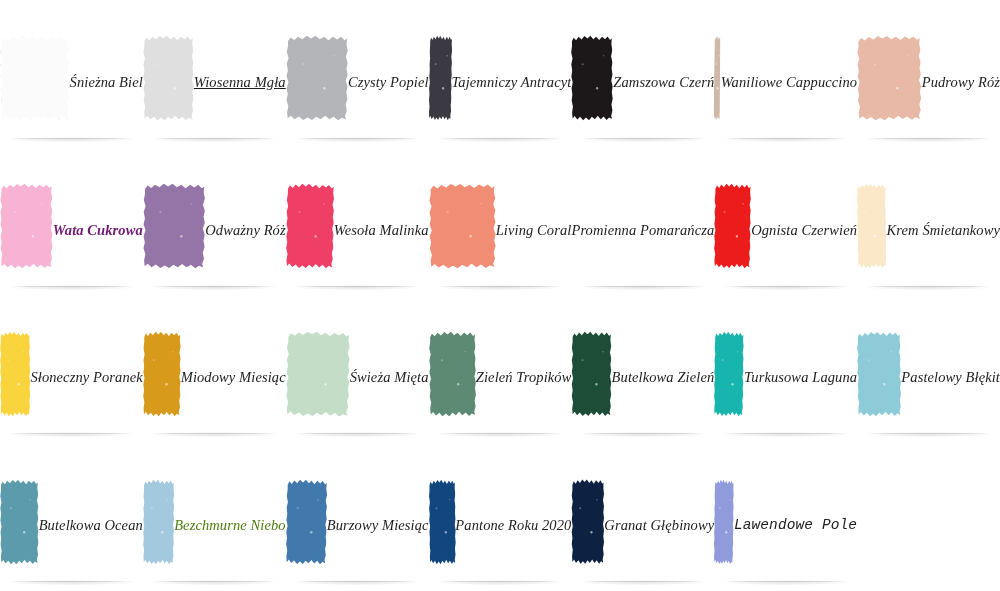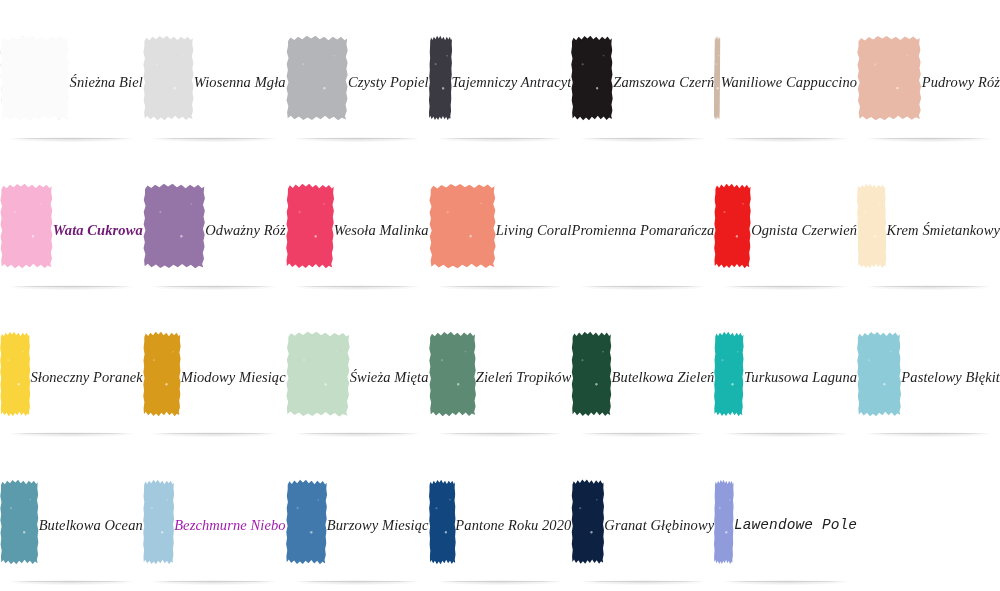--- a/index.html
+++ b/index.html
@@ -125,21 +125,21 @@
     <div class="swatch-card is-outlined">
       <div class="swatch-wrap">
         <div class="swatch-blob" style="background: rgb(251, 251, 251); transform: rotate(-0.75deg);"></div>
       </div>
       <div class="swatch-label" style="color: rgb(29, 29, 31);">Śnieżna Biel</div>
     </div>
     <div class="swatch-card">
       <div class="swatch-wrap">
         <div class="swatch-blob" style="background: rgb(223, 223, 224); transform: rotate(-0.25deg);"></div>
       </div>
-      <div class="swatch-label" style="color: rgb(29, 29, 31);">Wiosenna Mgła</div>
+      <div class="swatch-label" style="color: rgb(29, 29, 31); text-decoration: underline;">Wiosenna Mgła</div>
     </div>
     <div class="swatch-card">
       <div class="swatch-wrap">
         <div class="swatch-blob" style="background: rgb(180, 181, 184); transform: rotate(0.25deg);"></div>
       </div>
       <div class="swatch-label" style="color: rgb(29, 29, 31);">Czysty Popiel</div>
     </div>
     <div class="swatch-card">
       <div class="swatch-wrap">
         <div class="swatch-blob" style="background: rgb(59, 58, 66); transform: rotate(0.75deg);"></div>
@@ -251,21 +251,21 @@
     <div class="swatch-card">
       <div class="swatch-wrap">
         <div class="swatch-blob" style="background: rgb(92, 155, 171); transform: rotate(-0.25deg);"></div>
       </div>
       <div class="swatch-label" style="color: rgb(29, 29, 31);">Butelkowa Ocean</div>
     </div>
     <div class="swatch-card">
       <div class="swatch-wrap">
         <div class="swatch-blob" style="background: rgb(162, 201, 221); transform: rotate(0.25deg);"></div>
       </div>
-      <div class="swatch-label" style="color: #a21caf; font-family: Liberation Serif, serif;">Bezchmurne Niebo</div>
+      <div class="swatch-label" style="color: #4d7c0f; font-family: Liberation Serif, serif;">Bezchmurne Niebo</div>
     </div>
     <div class="swatch-card">
       <div class="swatch-wrap">
         <div class="swatch-blob" style="background: rgb(66, 121, 173); transform: rotate(0.75deg);"></div>
       </div>
       <div class="swatch-label" style="color: rgb(29, 29, 31);">Burzowy Miesiąc</div>
     </div>
     <div class="swatch-card">
       <div class="swatch-wrap">
         <div class="swatch-blob" style="background: rgb(17, 70, 127); transform: rotate(-0.5deg);"></div>

